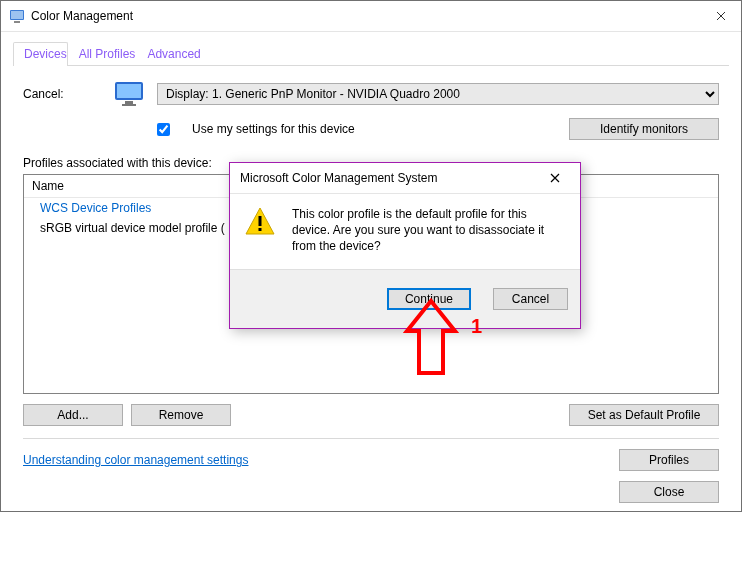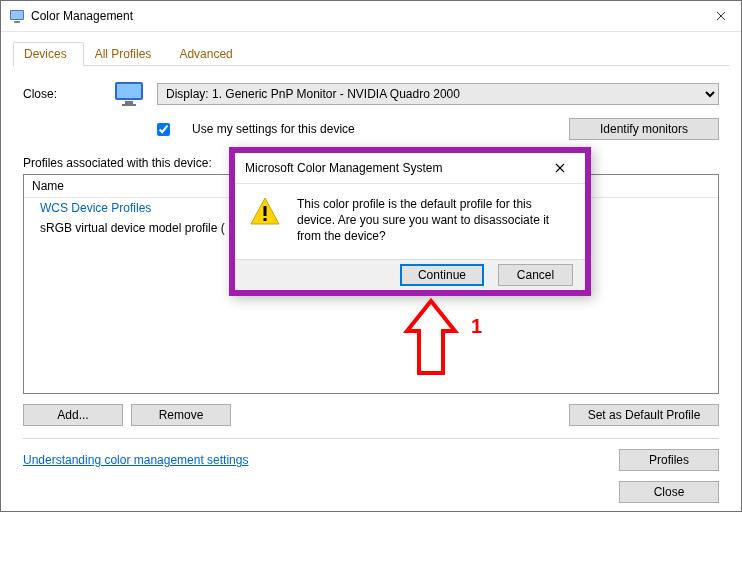--- a/index.html
+++ b/index.html
@@ -3,21 +3,21 @@
 <meta charset="utf-8">
 <style>
   html,body{margin:0;padding:0;font-family:"Segoe UI",Tahoma,sans-serif;font-size:12px;color:#000;background:#fff}
   .window{width:742px;height:512px;border:1px solid #707070;box-sizing:border-box;position:relative;background:#fff}
   .titlebar{height:30px;display:flex;align-items:center;padding:0 8px;border-bottom:1px solid #e5e5e5}
   .titlebar .icon{width:16px;height:16px;margin-right:6px}
   .titlebar .title{flex:1}
   .titlebar .close{width:40px;height:30px;margin:-8px -8px -8px 0;display:flex;align-items:center;justify-content:center;color:#888}
   .body{padding:10px 12px 12px 12px}
   .tabs{display:flex;border-bottom:1px solid #d9d9d9;margin-bottom:14px;position:relative}
-  .tab{padding:4px 16px 5px 10px;border:1px solid transparent;border-bottom:none;margin-bottom:-1px;color:#a16207;background:transparent}
+  .tab{padding:4px 0 5px 10px;border:1px solid transparent;border-bottom:none;margin-bottom:-1px;color:#8b5cf6;background:transparent}
   .tab.active{border-color:#d9d9d9;background:#fff;border-top:1px solid #d9d9d9;border-radius:2px 2px 0 0}
   .device-row{display:flex;align-items:center;margin:0 10px 10px 10px}
   .device-row .lbl{width:90px}
   .device-row .mon{width:36px;height:28px;margin-right:8px;display:flex;align-items:center;justify-content:center}
   .device-row select{flex:1;height:22px;border:1px solid #adadad;background:#e9e9e9;font:inherit;padding:0 4px}
   .sub-row{display:flex;align-items:center;margin:0 10px 16px 140px}
   .sub-row label{flex:1;display:flex;align-items:center;gap:19px}
   .btn{height:22px;min-width:100px;border:1px solid #adadad;background:#e1e1e1;font:inherit;padding:0 16px}
   .section-label{margin:0 10px 4px 10px}
   .profiles-box{margin:0 10px 10px 10px;border:1px solid #828282;height:220px;background:#fff;box-sizing:border-box;overflow:hidden}
@@ -25,28 +25,28 @@
   .profiles-head .col-name{flex:1}
   .group-row{padding:3px 16px;color:#0066cc}
   .item-row{padding:3px 16px}
   .btn-row{display:flex;margin:0 10px 12px 10px;gap:8px}
   .btn-row .spacer{flex:1}
   .hr{border:none;border-top:1px solid #d9d9d9;margin:0 10px 10px 10px}
   .footer1{display:flex;align-items:center;margin:0 10px 6px 10px}
   .footer1 a{color:#0066cc;text-decoration:underline;flex:1}
   .footer2{display:flex;justify-content:flex-end;margin:10px 10px 4px 10px}
   
-  .dialog{position:absolute;left:228px;top:146px;width:350px;border:6px solid #a21caf;background:#fff;box-shadow:3px 3px 12px rgba(0,0,0,.25)}
+  .dialog{position:absolute;left:228px;top:161px;width:350px;border:1px solid #a21caf;background:#fff;box-shadow:3px 3px 12px rgba(0,0,0,.25)}
   .dlg-title{height:30px;display:flex;align-items:center;padding:0 10px;border-bottom:1px solid #e5e5e5}
   .dlg-title .t{flex:1}
   .dlg-title .x{width:30px;text-align:center;font-size:13px}
   .dlg-body{display:flex;padding:12px 14px 14px 14px;gap:16px}
   .warn-icon{width:32px;height:32px;flex:none}
   .dlg-msg{line-height:1.35}
-  .dlg-btns{background:#f0f0f0;padding:4px 12px;display:flex;justify-content:flex-end;gap:14px;border-top:1px solid #dfdfdf}
+  .dlg-btns{background:#f0f0f0;padding:18px 12px;display:flex;justify-content:flex-end;gap:22px;border-top:1px solid #dfdfdf}
   .dlg-btns .btn{min-width:75px}
   .btn.default{border:2px solid #0078d7;background:#e1e1e1}
   
   .ann{position:absolute;pointer-events:none}
   .ann-text{font-size:20px;font-weight:bold;color:#ff0000;font-family:Arial,sans-serif}
   .red-box{border:3px solid #ff0000}
 </style>
 </head>
 <body>
 
@@ -68,21 +68,21 @@
   </div>
 
   <div class="body">
     <div class="tabs">
       <div class="tab active">Devices</div>
       <div class="tab">All Profiles</div>
       <div class="tab">Advanced</div>
     </div>
 
     <div class="device-row">
-      <span class="lbl">Close:</span>
+      <span class="lbl">Cancel:</span>
       <span class="mon">
         <svg width="36" height="28" viewBox="0 0 36 28">
             <rect x="2" y="2" width="28" height="18" rx="2" fill="#2a6bcf"></rect>
             <rect x="4" y="4" width="24" height="14" fill="#86c4ff"></rect>
             <rect x="12" y="21" width="8" height="3" fill="#777"></rect>
             <rect x="9" y="24" width="14" height="2" fill="#777"></rect>
           </svg>
       </span>
       <select>
         <option>Display: 1. Generic PnP Monitor - NVIDIA Quadro 2000</option>

